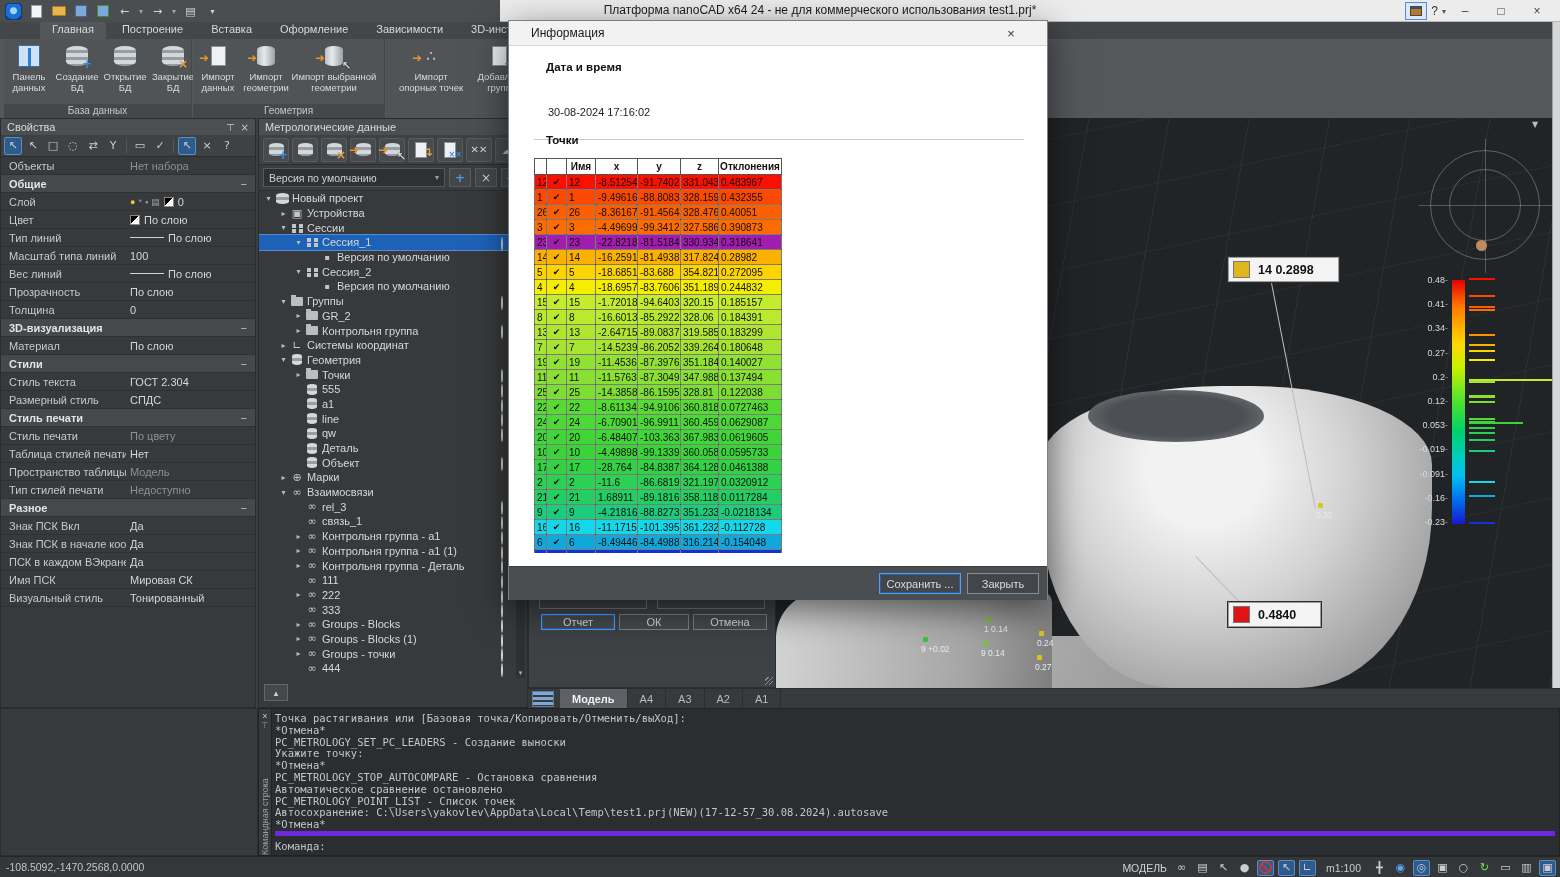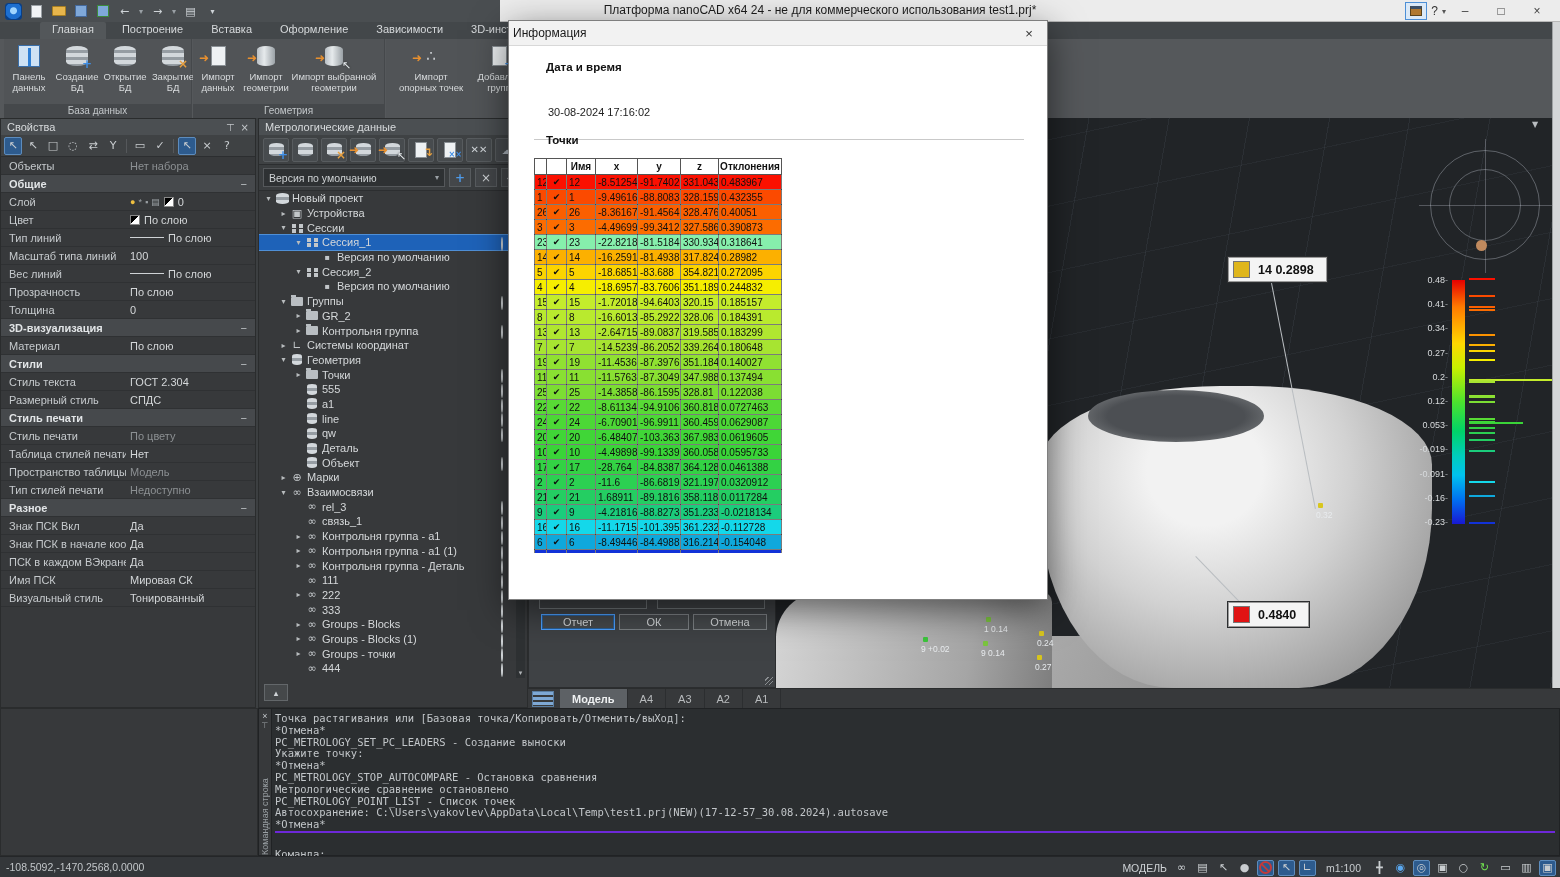--- a/index.html
+++ b/index.html
@@ -129,21 +129,21 @@
 #ucs-green{left:30px;top:524px;width:2px;height:18px;background:#2faa2f;transform:rotate(40deg)}
 #ucs-box{left:24px;top:529px;width:18px;height:7px;border:1px solid #e8e8e8;transform:skewX(-30deg)}
 
 #scale-bar{left:924px;top:162px;width:13px;height:244px;
   background:linear-gradient(180deg,#e60000 0%,#ff7a00 11%,#ffd800 26%,#c8f000 36%,#4ce22e 50%,#00d268 62%,#00cdbb 72%,#00c2ee 80%,#0070f0 90%,#1818d2 100%)}
 .stick{position:absolute;width:46px;text-align:right;font-size:9px;color:#d8dbdd;white-space:nowrap}
 .stick i{font-style:normal;color:#9aa0a4}
 .smark{position:absolute;height:2px}
 
 .leader-box{position:absolute;height:25px;background:#f4f4f4;border:1px solid #9a9a9a;display:flex;align-items:center;
-  padding:0 12px 0 4px;gap:8px;box-shadow:0 0 0 1px #2c2e30}
+  padding:0 24px 0 4px;gap:8px;box-shadow:0 0 0 1px #2c2e30}
 .leader-box .lsw{width:17px;height:17px;border:1px solid #777}
 .leader-box .ltxt{font-size:12.5px;font-weight:bold;color:#111;font-family:"Liberation Sans",sans-serif}
 .leader-line{position:absolute;height:1px;background:#b9bdc1;transform-origin:0 0}
 .anno{position:absolute;font-size:8.5px;color:#e8ebee;white-space:nowrap}
 .anno .adot{position:absolute;left:2px;top:-7px;width:5px;height:5px;border-radius:1px}
 
 #subdialog{left:0;top:480px;width:248px;height:90px;background:#3f4245;border:1px solid #2b2d2f;border-top:none}
 #subdialog .cutrow{position:absolute;left:10px;top:0;width:108px;height:11px;border:1px solid #6f7477;border-top:none}
 #subdialog .cutrow.r2{left:128px;width:108px}
 .sdbtn{position:absolute;top:16px;height:16px;background:#46494c;border:1px solid #7d8184;color:#d6d9db;
@@ -162,21 +162,21 @@
 #left-fill{left:0;top:708px;width:258px;height:148px;background:#37393b;border:1px solid #2a2c2d}
 #cmdline{left:258px;top:708px;width:1302px;height:148px;background:#2b2e30;border:1px solid #202224}
 #cmd-tab{position:absolute;left:0;top:0;width:13px;height:146px;background:#37393b;border-right:1px solid #202224;
   display:flex;flex-direction:column;align-items:center;padding-top:2px}
 #cmd-tab .cx{color:#c3c7ca;font-size:9px}
 #cmd-tab .cpin{color:#9aa0a4;font-size:8px;font-family:"DejaVu Sans",sans-serif}
 #cmd-tab .vt{flex:1;display:flex;align-items:flex-end;padding-bottom:4px;writing-mode:vertical-rl;transform:rotate(180deg);
   font-size:9px;color:#9aa0a4;white-space:nowrap}
 #cmd-text{position:absolute;left:16px;top:4px;right:4px;bottom:0;font-family:"DejaVu Sans Mono",monospace;
   font-size:10.5px;color:#c2c6c9;line-height:11.8px}
-.cmd-prompt{border-top:2px solid #6d28d9;padding-top:16px}
+.cmd-prompt{border-top:5px solid #6d28d9;padding-top:5px}
 
 
 #statusbar{left:0;top:856px;width:1560px;height:21px;background:#34373a;border-top:1px solid #24262 8;
   border-top:1px solid #242628;display:flex;align-items:center;font-size:10.5px;color:#c2c6c9}
 #coords{width:124px;padding-left:6px;white-space:nowrap}
 .stoggle{padding:2px 7px;margin:0 1px;border:1px solid transparent;border-radius:1px;white-space:nowrap;color:#c0c3c5}
 .stoggle.on{background:#2e5d93;border-color:#6a94c0;color:#fff}
 #sb-right{position:absolute;right:4px;top:0;height:21px;display:flex;align-items:center;gap:4px}
 .sbic{width:17px;height:16px;display:flex;align-items:center;justify-content:center;color:#c9cdd0;
   font-size:11px;font-family:"DejaVu Sans",sans-serif;border-radius:2px}
@@ -184,21 +184,21 @@
 .sbic.green{color:#6fe04f}
 .sbic.blue{color:#5aa8f0}
 .nofly{width:13px;height:13px;border:2px solid #c23b3b;border-radius:50%;position:relative}
 .nofly::before{content:"";position:absolute;left:-1px;top:4px;width:11px;height:2px;background:#c23b3b;transform:rotate(45deg)}
 #sb-model{color:#cfd3d6;margin-right:2px}
 #sb-scale{color:#c9cdd0;margin:0 6px}
 
 
 #dialog{left:508px;top:20px;width:540px;height:580px;background:#fff;border:1px solid #7f7f7f;
   box-shadow:0 10px 34px rgba(0,0,0,.55);z-index:50}
-#dlg-title{height:25px;background:#f2f2f2;border-bottom:1px solid #d8d8d8;display:flex;align-items:center;padding:0 4px}
+#dlg-title{height:25px;background:#f2f2f2;border-bottom:1px solid #d8d8d8;display:flex;align-items:center;padding:0 22px}
 #dlg-title .t{font-size:12px;color:#1a1a1a}
 #dlg-title .sp{flex:1}
 #dlg-close{width:28px;text-align:center;color:#333;font-size:13px}
 #dlg-body{position:absolute;left:0;top:25px;width:538px;height:520px;background:#fff}
 .dlg-sec{position:absolute;font-size:11.5px;font-weight:bold;color:#111}
 #dlg-date{position:absolute;left:39px;top:60px;font-size:11px;color:#222}
 #dlg-sep{position:absolute;left:25px;top:93px;width:490px;border-top:1px solid #c9c9c9}
 #pts-table-wrap{position:absolute;left:25px;top:112px;width:251px;height:395px;overflow:hidden}
 #pts-table{border-collapse:collapse;table-layout:fixed;width:247px;font-size:10px;color:#101010}
 #pts-table th{background:#fff;border:1px solid #555;font-weight:bold;height:16px;font-size:10px;padding:0 1px}
@@ -983,21 +983,21 @@
       <span class="cpin">⊤</span>
       <span class="vt">Командная строка</span>
     </div>
     <div id="cmd-text">
         <div>Точка растягивания или [Базовая точка/Копировать/Отменить/выХод]:</div>
         <div>*Отмена*</div>
         <div>PC_METROLOGY_SET_PC_LEADERS - Создание выноски</div>
         <div>Укажите точку:</div>
         <div>*Отмена*</div>
         <div>PC_METROLOGY_STOP_AUTOCOMPARE - Остановка сравнения</div>
-        <div>Метрологические сравнение остановлено</div>
+        <div>Автоматическое сравнение остановлено</div>
         <div>PC_METROLOGY_POINT_LIST - Список точек</div>
         <div>Автосохранение: C:\Users\yakovlev\AppData\Local\Temp\test1.prj(NEW)(17-12-57_30.08.2024).autosave</div>
         <div>*Отмена*</div>
         <div class="cmd-prompt">Команда:</div>
       </div>
   </div>
 
   <div id="statusbar" class="abs">
     <span id="coords">-108.5092,-1470.2568,0.0000</span>
     <div id="sb-right">
@@ -1087,21 +1087,21 @@
               </tr>
               <tr style="background: rgb(252, 108, 0);">
                 <td>3</td>
                 <td class="ck">✔</td>
                 <td>3</td>
                 <td>-4.49699</td>
                 <td>-99.3412</td>
                 <td>327.586</td>
                 <td>0.390873</td>
               </tr>
-              <tr style="background: #86efac; border-radius: 7px;">
+              <tr style="background: #a21caf; border-radius: 7px;">
                 <td>23</td>
                 <td class="ck">✔</td>
                 <td>23</td>
                 <td>-22.8218</td>
                 <td>-81.5184</td>
                 <td>330.934</td>
                 <td>0.318641</td>
               </tr>
               <tr style="background: rgb(252, 176, 0);">
                 <td>14</td>
@@ -1289,15 +1289,19 @@
                 <td>18</td>
                 <td>-6.66246</td>
                 <td>-81.7878</td>
                 <td>331.284</td>
                 <td>-0.234169</td>
               </tr>
             </tbody>
         </table>
       </div>
     </div>
+    <div id="dlg-footer">
+      <div class="dlgbtn focus" style="left:370px;width:82px">Сохранить ...</div>
+      <div class="dlgbtn" style="left:458px;width:72px">Закрыть</div>
+    </div>
   </div>
 
 </div>
 
 </body></html>

